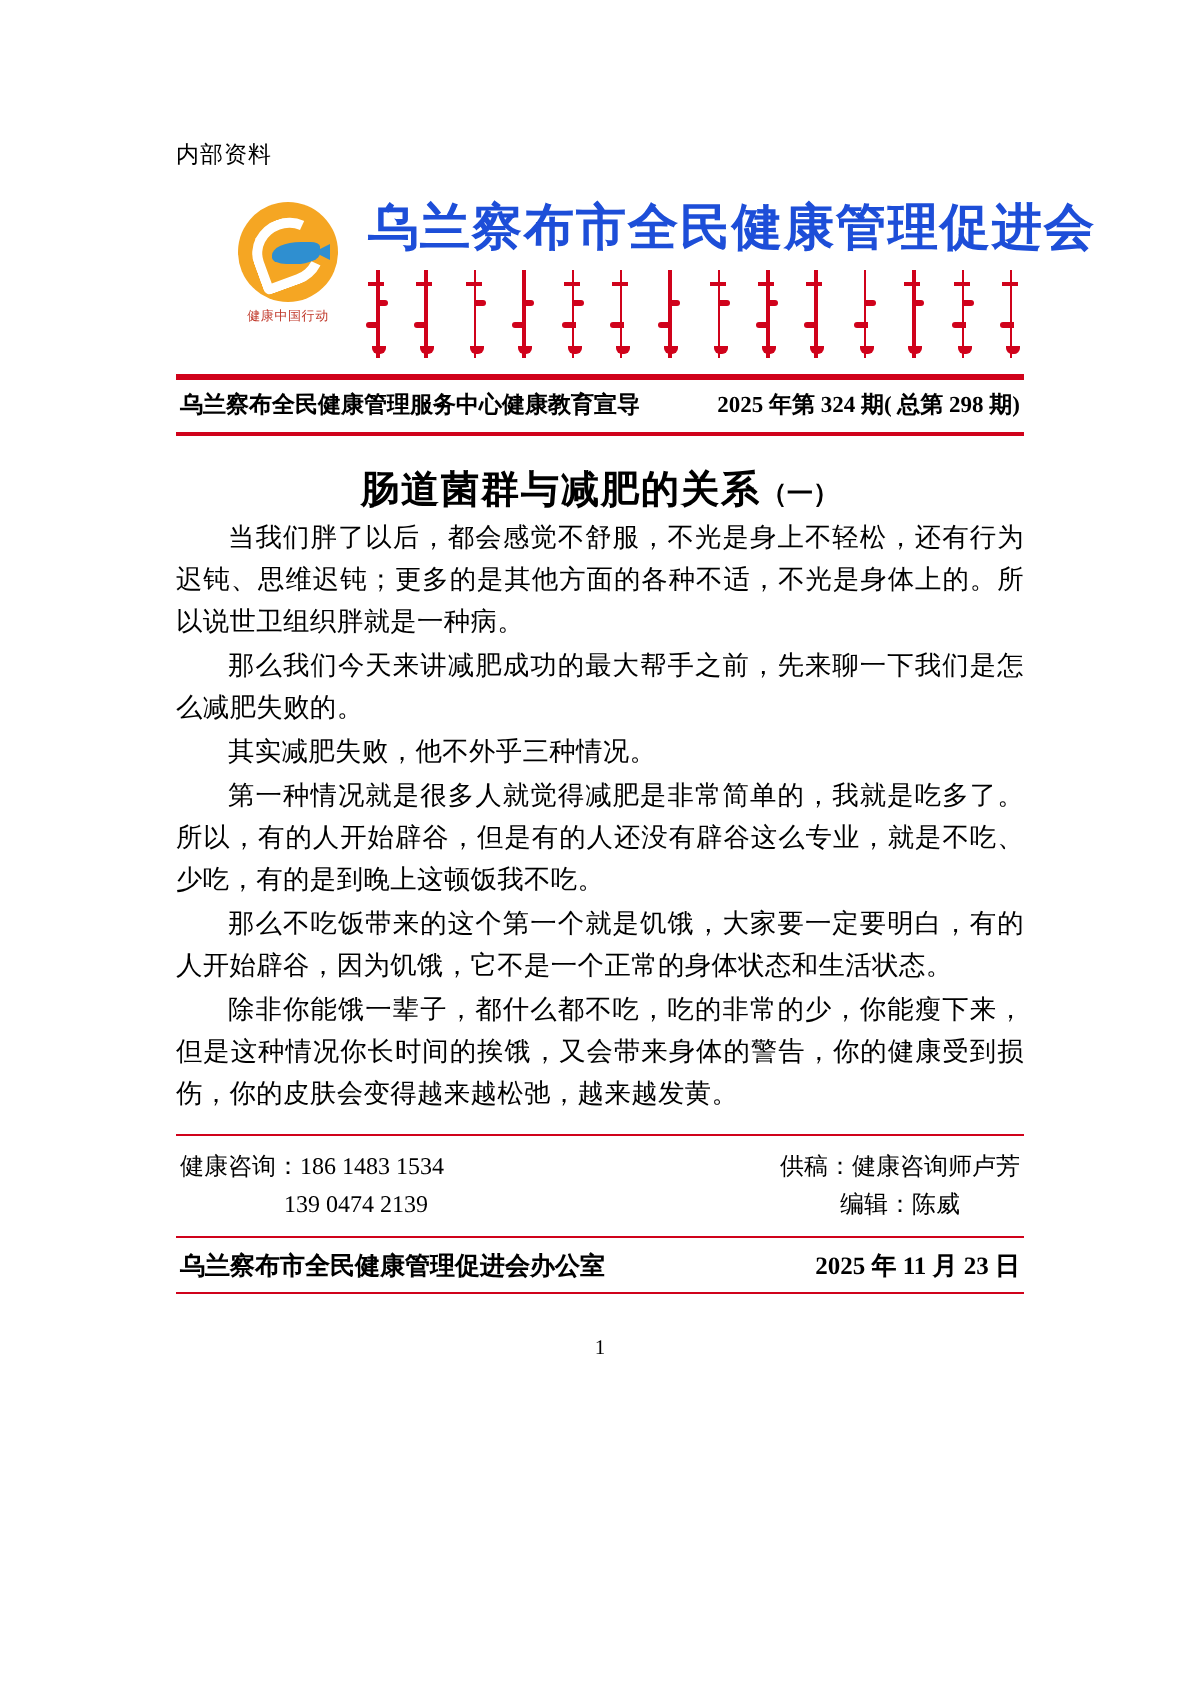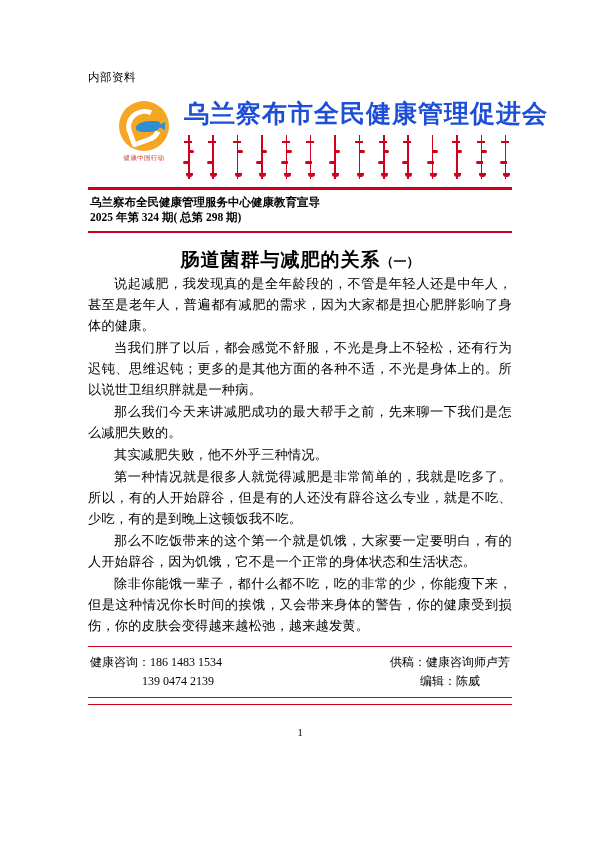--- a/index.html
+++ b/index.html
@@ -141,21 +141,20 @@
   }
   .issue-line {
     display: flex;
     justify-content: space-between;
     align-items: baseline;
     font-size: 11.5px;
     font-weight: bold;
     color: #000;
     padding: 5px 2px 6px 2px;
     font-family: "Liberation Serif", "DejaVu Serif", serif;
-    flex-direction: column;
   }
   .issue-line .left { letter-spacing: 0px; }
   .issue-line .right { letter-spacing: 0px; }
 
   .rule-thick-red {
     border-top: 2.2px solid #d0021b;
     height: 0;
     margin-bottom: 14px;
   }
 
@@ -337,21 +336,20 @@
       <span class="right">2025 年第 324 期( 总第 298 期)</span>
     </div>
 
     <div class="rule-thick-red"></div>
 
     <div class="article-title">
       <span>肠道菌群与减肥的关系</span><span class="sub">（一）</span>
     </div>
 
     <div class="body-text">
-      <p>说起减肥，我发现真的是全年龄段的，不管是年轻人还是中年人，甚至是老年人，普遍都有减肥的需求，因为大家都是担心肥胖影响了身体的健康。</p>
       <p>当我们胖了以后，都会感觉不舒服，不光是身上不轻松，还有行为迟钝、思维迟钝；更多的是其他方面的各种不适，不光是身体上的。所以说世卫组织胖就是一种病。</p>
       <p>那么我们今天来讲减肥成功的最大帮手之前，先来聊一下我们是怎么减肥失败的。</p>
       <p>其实减肥失败，他不外乎三种情况。</p>
       <p>第一种情况就是很多人就觉得减肥是非常简单的，我就是吃多了。所以，有的人开始辟谷，但是有的人还没有辟谷这么专业，就是不吃、少吃，有的是到晚上这顿饭我不吃。</p>
       <p>那么不吃饭带来的这个第一个就是饥饿，大家要一定要明白，有的人开始辟谷，因为饥饿，它不是一个正常的身体状态和生活状态。</p>
       <p>除非你能饿一辈子，都什么都不吃，吃的非常的少，你能瘦下来，但是这种情况你长时间的挨饿，又会带来身体的警告，你的健康受到损伤，你的皮肤会变得越来越松弛，越来越发黄。</p>
     </div>
 
     <div class="rule-red-bottom"></div>
 
@@ -361,19 +359,23 @@
         <div class="indent"><span>139 0474 2139</span></div>
       </div>
       <div class="contact-right">
         <div><span>供稿：</span><span>健康咨询师卢芳</span></div>
         <div><span>编辑：</span><span>陈威</span></div>
       </div>
     </div>
 
     <div class="rule-red-bottom2"></div>
 
+    <div class="footer-line">
+      <span>乌兰察布市全民健康管理促进会办公室</span>
+      <span>2025 年 11 月 23 日</span>
+    </div>
 
     <div class="rule-red-final"></div>
 
     <div class="page-number">1</div>
 
   </div>
 </div>
 
 </body></html>

